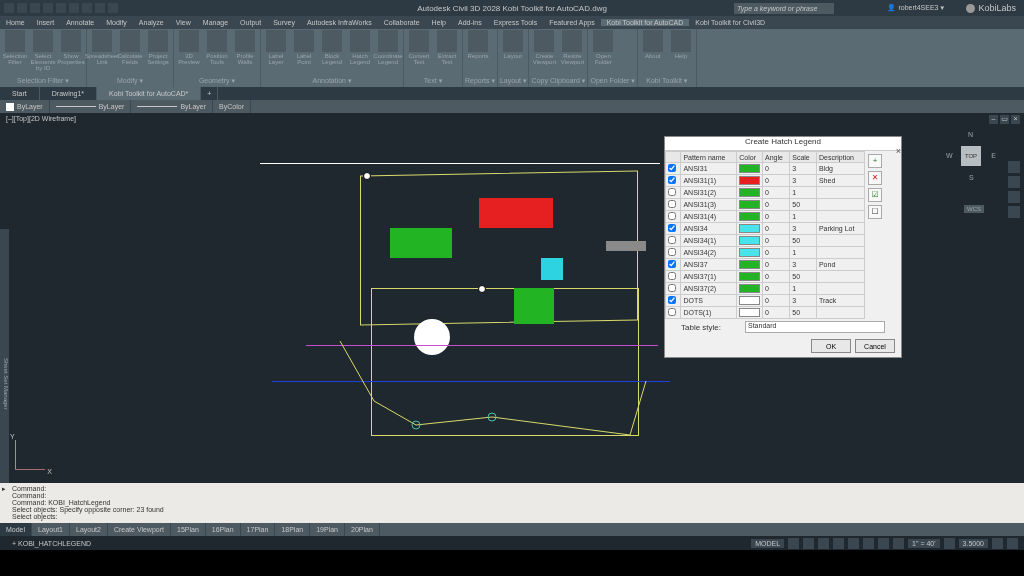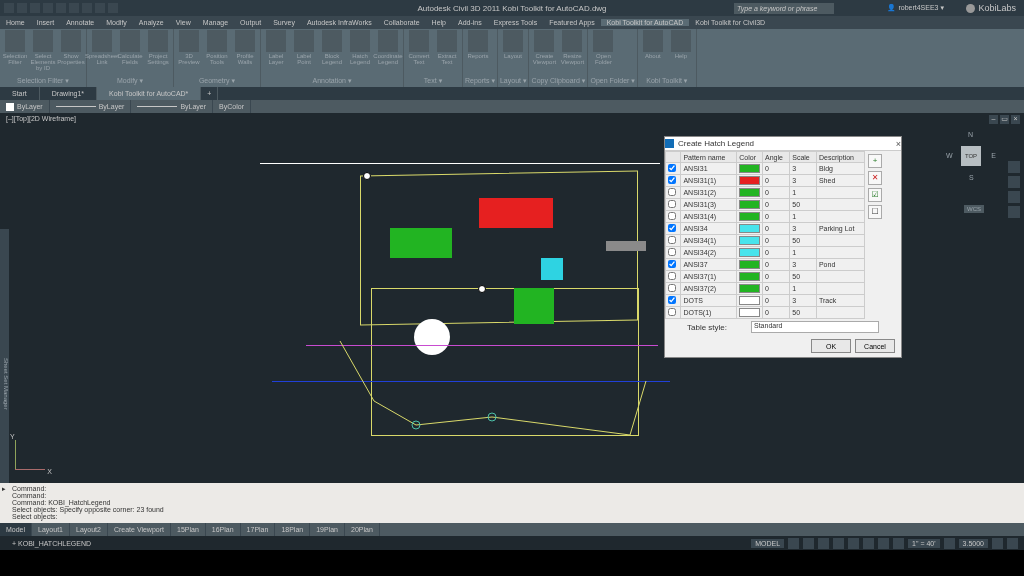--- a/index.html
+++ b/index.html
@@ -54,32 +54,32 @@
 .drawing { position: absolute; inset: 0; }
 .shape { position: absolute; }
 .yellow-poly { border: 1px solid #d9d96a; }
 .ucs { position: absolute; bottom: 8px; left: 10px; width: 40px; height: 40px; }
 .ucs .y { position: absolute; left: 5px; bottom: 5px; width: 1px; height: 30px; background: #8fa35a; }
 .ucs .x { position: absolute; left: 5px; bottom: 5px; width: 30px; height: 1px; background: #a96b6b; }
 .ucs .ly { position: absolute; left: 0; top: -2px; font-size: 7px; color: #c7c7c7; }
 .ucs .lx { position: absolute; right: -2px; bottom: 0; font-size: 7px; color: #c7c7c7; }
 
 .dialog { position: absolute; top: 136px; left: 664px; width: 238px; background: #f0f0f0; border: 1px solid #888; font-size: 8px; color: #333; }
-.dialog .dtitle { height: 14px; background: #fff; display: flex; align-items: center; padding: 0 0; border-bottom: 1px solid #ccc; }
+.dialog .dtitle { height: 14px; background: #fff; display: flex; align-items: center; padding: 0 0; border-bottom: 1px solid #ccc; flex-direction: column; }
 .dialog .dtitle .dicon { width: 9px; height: 9px; background: #126db6; margin-right: 4px; }
 .dialog .dtitle .dx { margin-left: auto; font-size: 9px; color: #555; cursor: pointer; }
 .dialog .body { display: flex; }
 .dialog table { border-collapse: collapse; width: 200px; }
 .dialog th, .dialog td { border: 1px solid #ccc; padding: 1px 2px; font-size: 7px; text-align: left; height: 11px; }
 .dialog th { background: #e8e8e8; font-weight: normal; }
 .dialog td.chk input { width: 8px; height: 8px; }
 .dialog td.color div { width: 100%; height: 9px; }
 .dialog .sidebtns { display: flex; flex-direction: column; gap: 3px; padding: 3px; }
 .dialog .sidebtns span { width: 14px; height: 14px; border: 1px solid #aaa; background: #f8f8f8; font-size: 8px; text-align: center; line-height: 12px; }
-.dialog .formrow { display: flex; align-items: center; padding: 2px 22px; gap: 20px; }
+.dialog .formrow { display: flex; align-items: center; padding: 2px 16px; gap: 20px; }
 .dialog .formrow label { width: 44px; }
 .dialog .formrow .combo, .dialog .formrow input { flex: 1; height: 12px; border: 1px solid #aaa; background: #fff; font-size: 7px; padding: 0 2px; }
 .dialog .dbtns { display: flex; justify-content: flex-end; gap: 4px; padding: 4px 6px; }
 .dialog .dbtns button { width: 40px; height: 14px; font-size: 7px; border: 1px solid #888; background: #e8e8e8; }
 
 .cmdline { height: 40px; background: #eceae7; font-family: Consolas, monospace; font-size: 7px; color: #333; padding: 2px 12px; overflow: hidden; position: relative; }
 .cmdline .mark { position: absolute; left: 2px; top: 2px; }
 .layouts { height: 13px; background: #4d5a61; display: flex; font-size: 7px; color: #c7c7c7; }
 .layouts span { padding: 0 6px; line-height: 13px; border-right: 1px solid #3a4750; }
 .layouts span.active { background: #2d3a43; }
@@ -99,21 +99,21 @@
     <span></span>
       <span></span>
       <span></span>
       <span></span>
       <span></span>
       <span></span>
       <span></span>
       <span></span>
       <span></span>
   </div>
-  <span class="title">Autodesk Civil 3D 2011    Kobi Toolkit for AutoCAD.dwg</span>
+  <span class="title">Autodesk Civil 3D 2028    Kobi Toolkit for AutoCAD.dwg</span>
   <span class="search">Type a keyword or phrase</span>
   <span class="user">👤 <span>robert4SEE3</span> ▾</span>
   <span class="logo">KobiLabs</span>
 </div>
 
 <div class="menubar" id="menubar">
     <span>Home</span>
     <span>Insert</span>
     <span>Annotate</span>
     <span>Modify</span>

